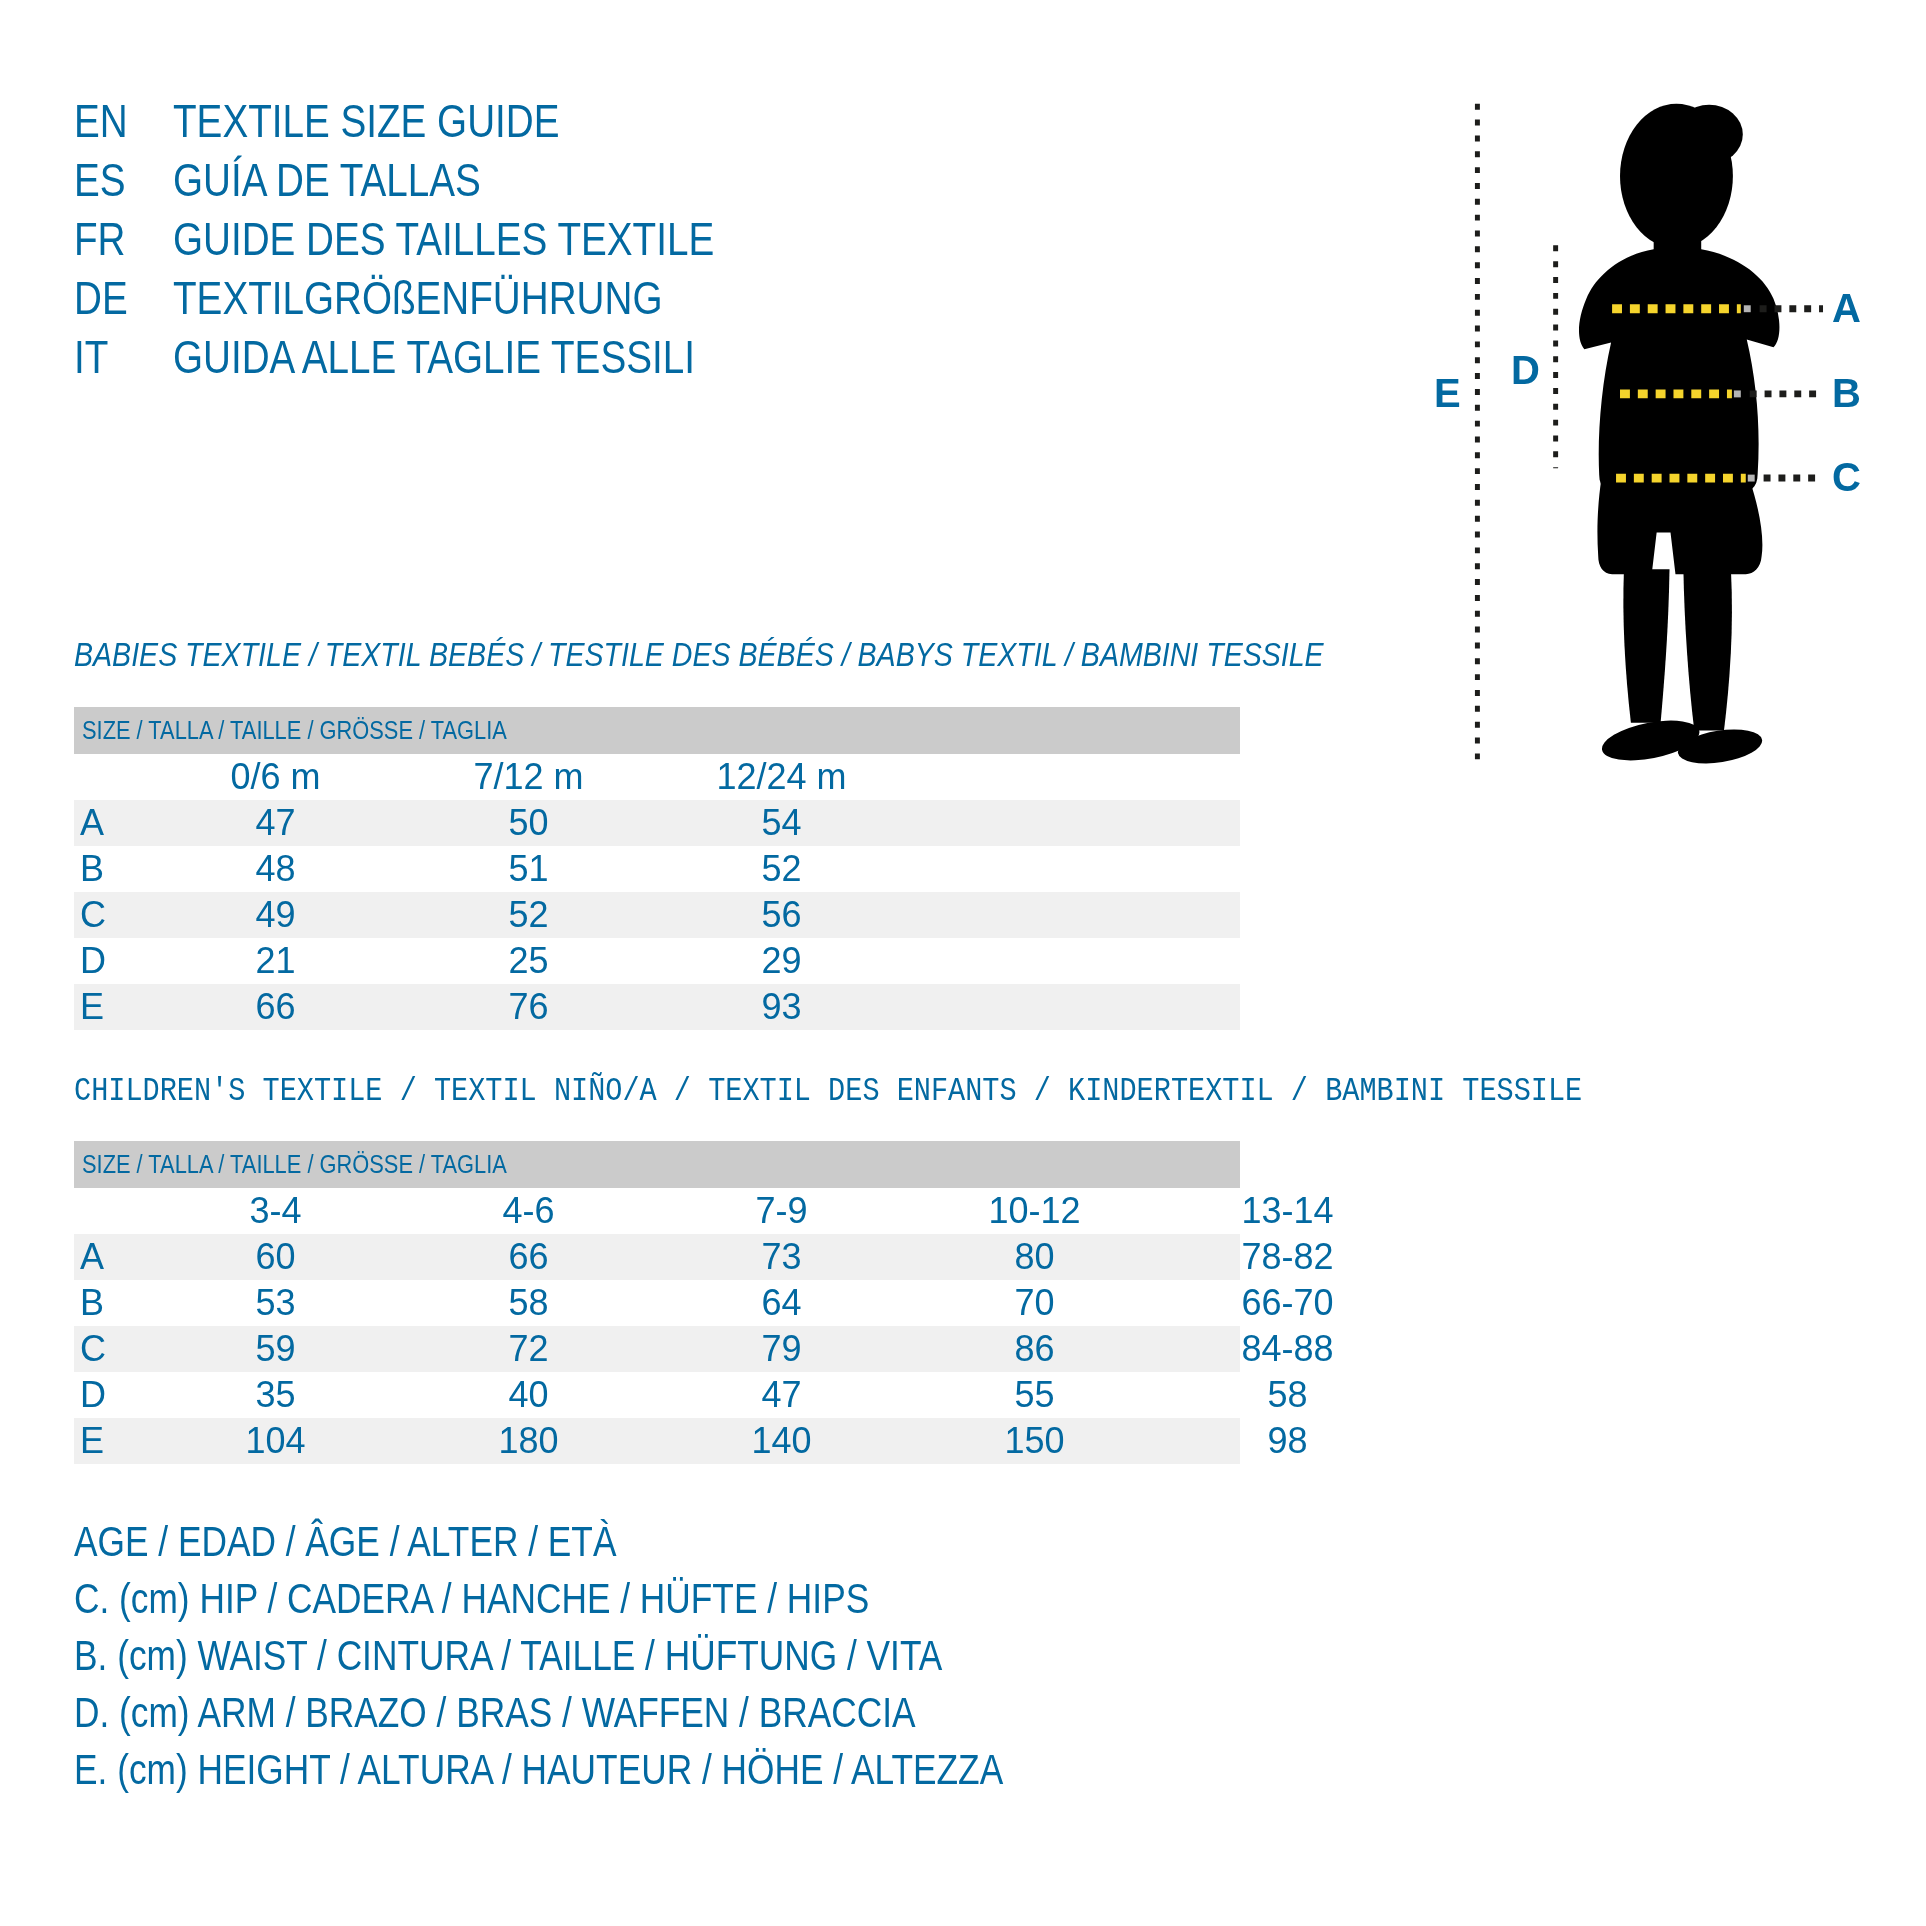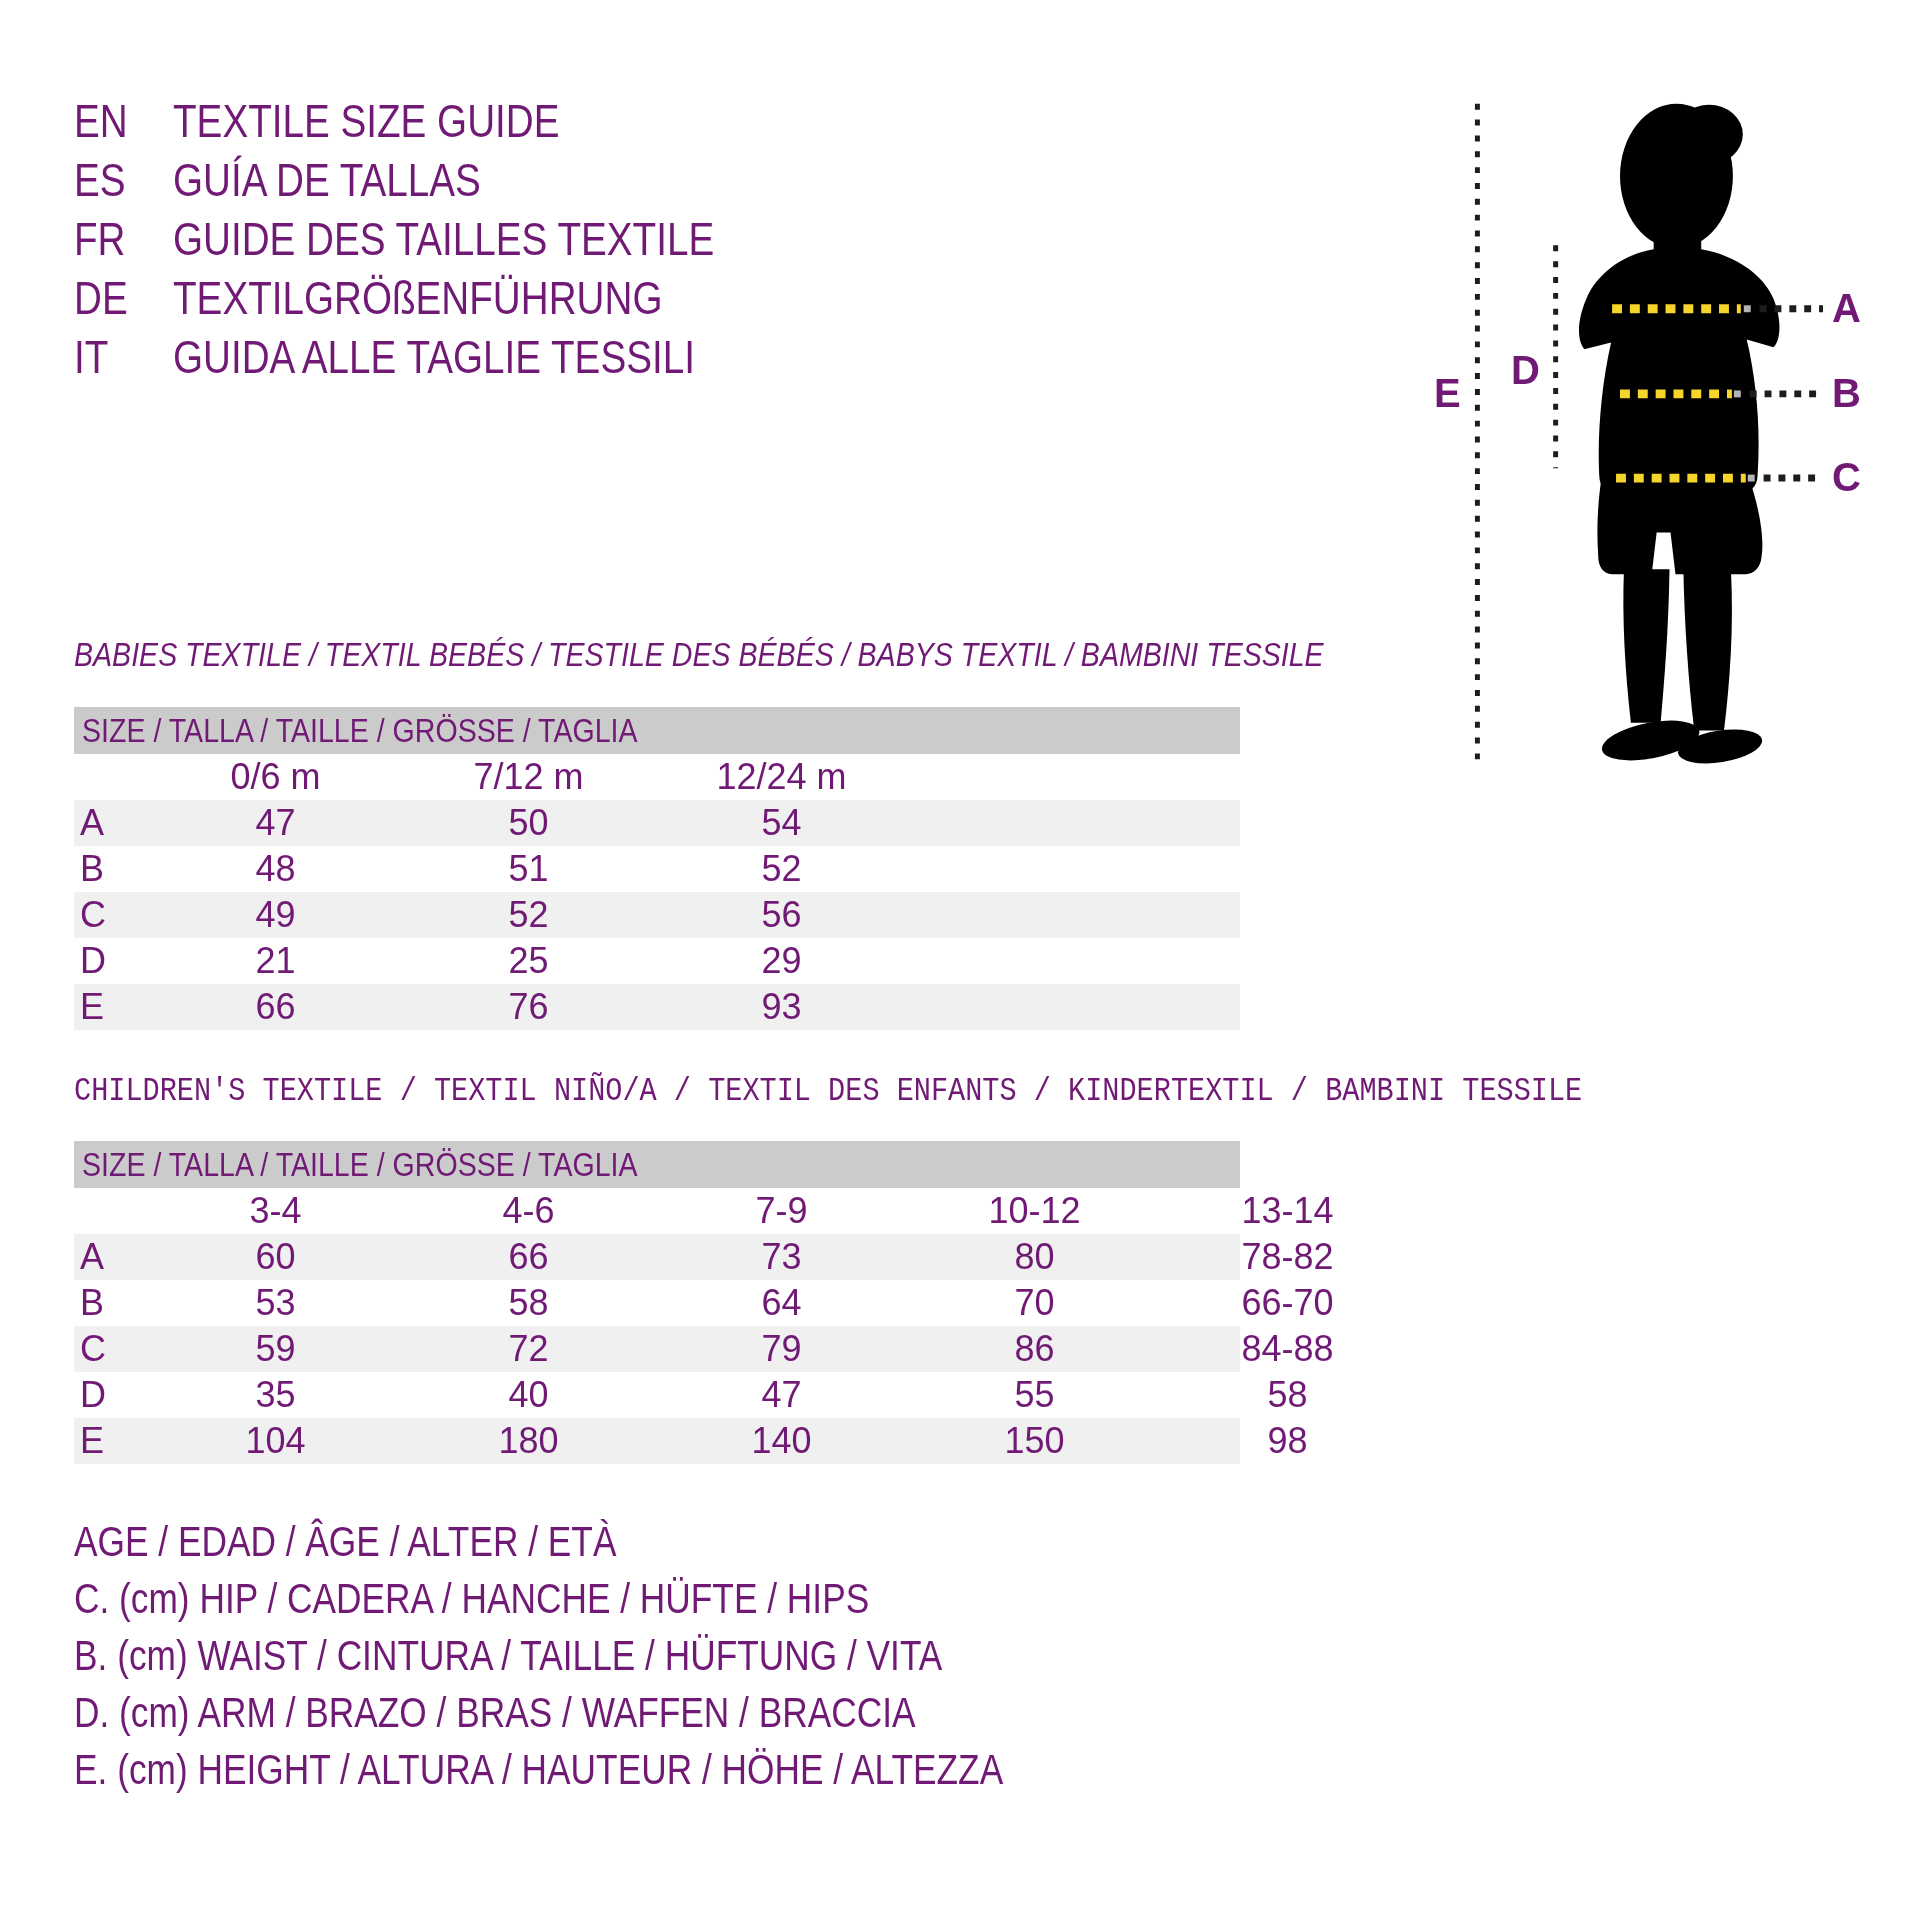--- a/index.html
+++ b/index.html
@@ -1,36 +1,36 @@
 <!DOCTYPE html>
 <html><head>
 <meta charset="utf-8">
 <style>
   html,body{margin:0;padding:0;background:#fff;}
   .canvas{
     position:relative;width:1927px;height:1927px;background:#ffffff;
-    font-family:"Liberation Sans",sans-serif;color:#701a75;overflow:hidden;
+    font-family:"Liberation Sans",sans-serif;color:#0369a1;overflow:hidden;
   }
   .scx{display:inline-block;transform:scaleX(0.84);transform-origin:0 50%;white-space:nowrap;}
 
   
   .lang-block{position:absolute;left:74px;top:92px;}
   .lang-row{display:grid;grid-template-columns:99px auto;height:59px;line-height:59px;font-size:46px;font-weight:400;}
 
   
   .figure{position:absolute;left:1416px;top:79px;width:511px;height:713px;}
   .figure svg{position:absolute;left:0;top:0;}
   .measure-label{position:absolute;font-size:40px;font-weight:700;line-height:42px;}
 
   
   .tbl-title{position:absolute;left:74px;font-size:34px;line-height:40px;font-weight:400;}
 
   
   .tbl{position:absolute;left:74px;width:1166px;}
-  .bar{height:47px;line-height:47px;font-size:34px;padding-left:8px;box-sizing:border-box;}
+  .bar{height:47px;line-height:47px;font-size:26px;padding-left:8px;box-sizing:border-box;}
   .row{display:grid;height:46px;line-height:46px;font-size:36px;gap:32px;}
   .cols3{grid-template-columns:59px 221px 221px 221px 1fr;}
   .cols5{grid-template-columns:59px 221px 221px 221px 221px 221px 1fr;}
   .cell{text-align:center;}
   .cell.lbl{text-align:left;padding-left:6px;}
 
   
   .legend{position:absolute;left:74px;top:1513px;}
   .legend-line{height:57px;line-height:57px;font-size:42px;}
 

